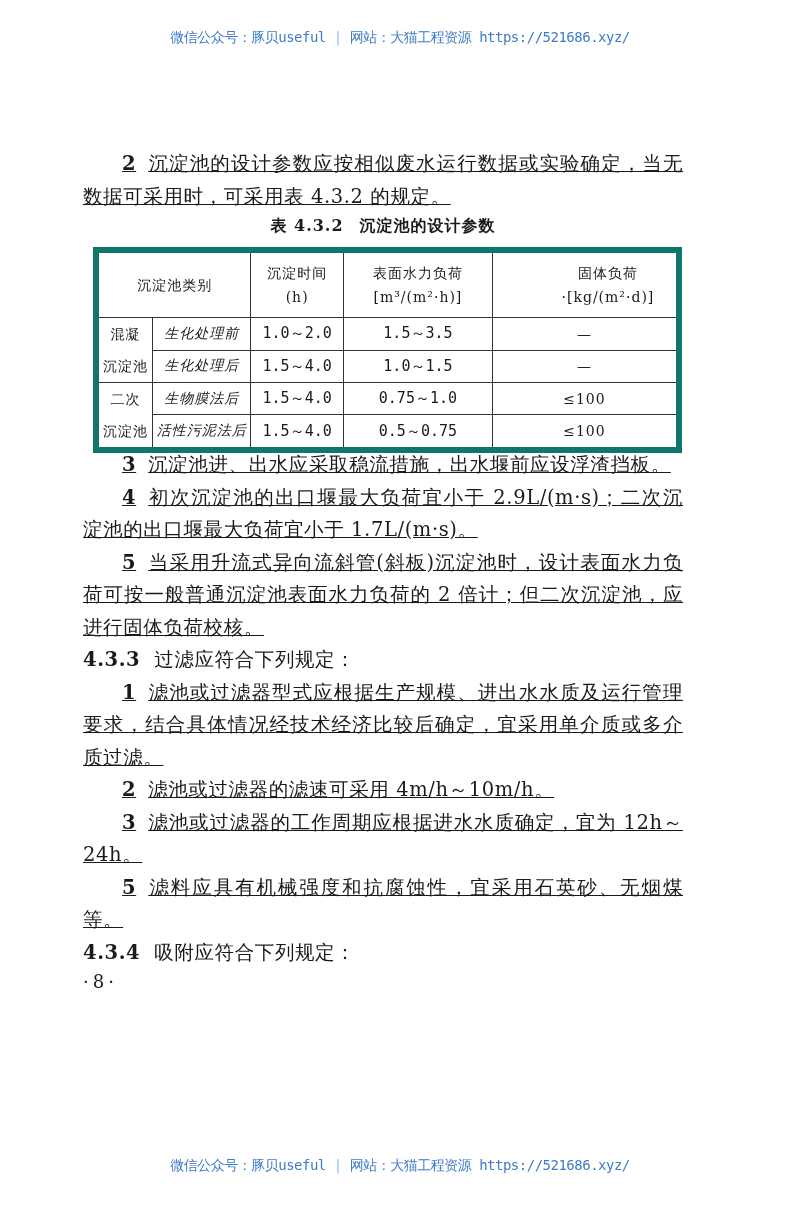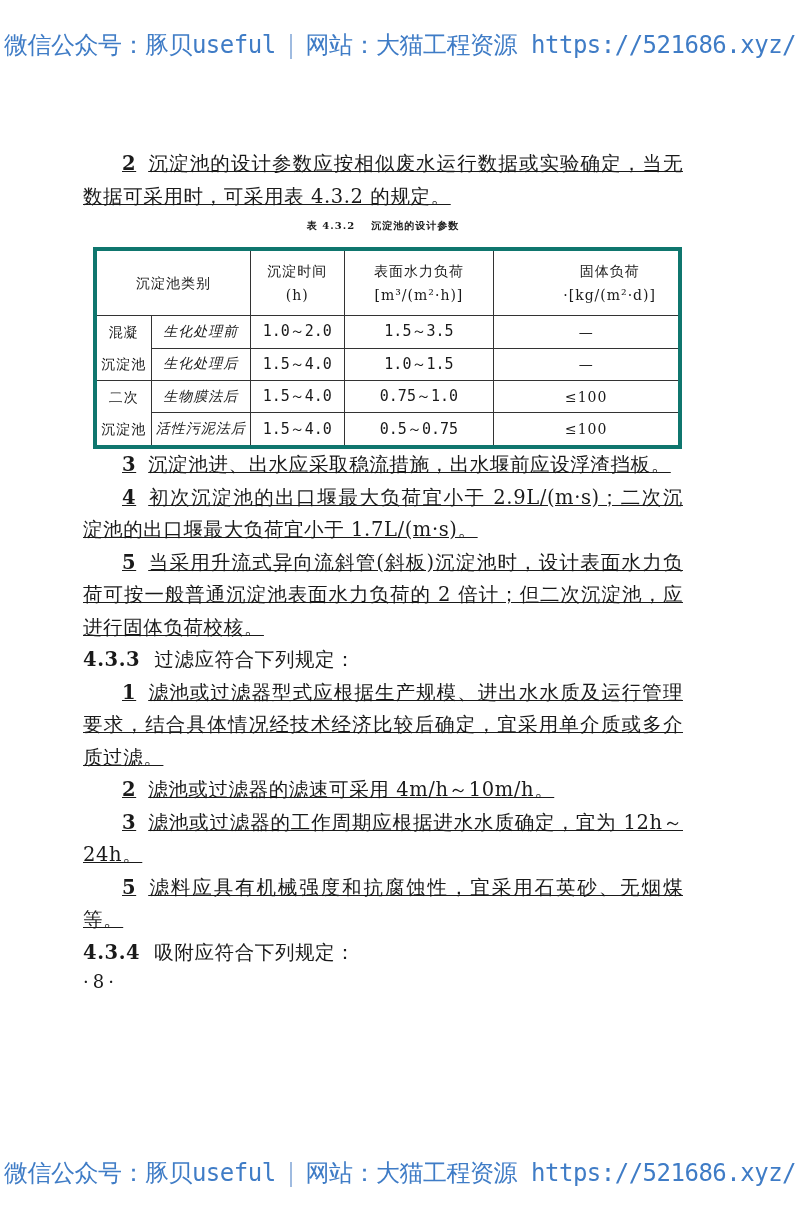--- a/index.html
+++ b/index.html
@@ -1,30 +1,30 @@
 <!DOCTYPE html>
 <html><head>
 <meta charset="utf-8">
 <style>
   html, body { margin: 0; padding: 0; background: #ffffff; }
   body { width: 800px; height: 1231px; position: relative; overflow: hidden;
          font-family: "DejaVu Serif", "Liberation Serif", serif; color: #1a1a1a; }
   .wm { position: absolute; left: 0; width: 800px; text-align: center; color: #3f7cc6;
-        font-size: 24px; font-family: "DejaVu Sans Mono", "Liberation Mono", monospace; letter-spacing: -0.5px; white-space: nowrap; }
+        font-size: 14px; font-family: "DejaVu Sans Mono", "Liberation Mono", monospace; letter-spacing: -0.5px; white-space: nowrap; }
   .wm .bar { color: #9fbbe0; margin: 0 8px; }
   .wm-top { top: 29px; }
   .wm-bot { top: 1157px; }
   .page { position: absolute; left: 83px; width: 600px; top: 148px; }
   p { margin: 0; font-size: 19.5px; line-height: 32.5px; text-align: justify; letter-spacing: 0.6px; }
   .ind { text-indent: 2em; text-decoration: underline; }
   .num { font-weight: bold; margin-right: 12px; }
   .sec { font-weight: bold; margin-right: 14px; }
-  .caption { text-align: center; font-size: 10px; font-weight: bold; line-height: 26px; margin: 0 0 4px 0; letter-spacing: 1px; }
+  .caption { text-align: center; font-size: 16px; font-weight: bold; line-height: 26px; margin: 0 0 4px 0; letter-spacing: 1px; }
   .caption .cno { margin-right: 16px; }
-  table { position: absolute; left: 93px; top: 247px; width: 589px; border-collapse: collapse; border: 4px solid #0f766e; }
+  table { position: absolute; left: 93px; top: 247px; width: 589px; border-collapse: collapse; border: 6px solid #0f766e; }
   td, th { border: 1px solid #333; font-size: 14px; text-align: center; font-weight: normal; padding: 0; letter-spacing: 1px; }
   th { height: 64px; line-height: 24px; }
   td { height: 31px; margin-left: 44px; }
   td.grp { line-height: 32px; }
   .c1 { width: 61px; } .c2 { width: 114px; font-style: italic; } .c3 { width: 105px; } .c4 { width: 160px; } .c5 { width: 145px; padding-left: 47px; }
   .mono { font-family: "DejaVu Sans Mono", "Liberation Mono", monospace; font-size: 15px; letter-spacing: 0; }
   .after { position: absolute; left: 83px; width: 600px; top: 449px; }
   .pageno { font-size: 18px; margin-top: 2px; letter-spacing: 4px; }
 </style>
 </head>

